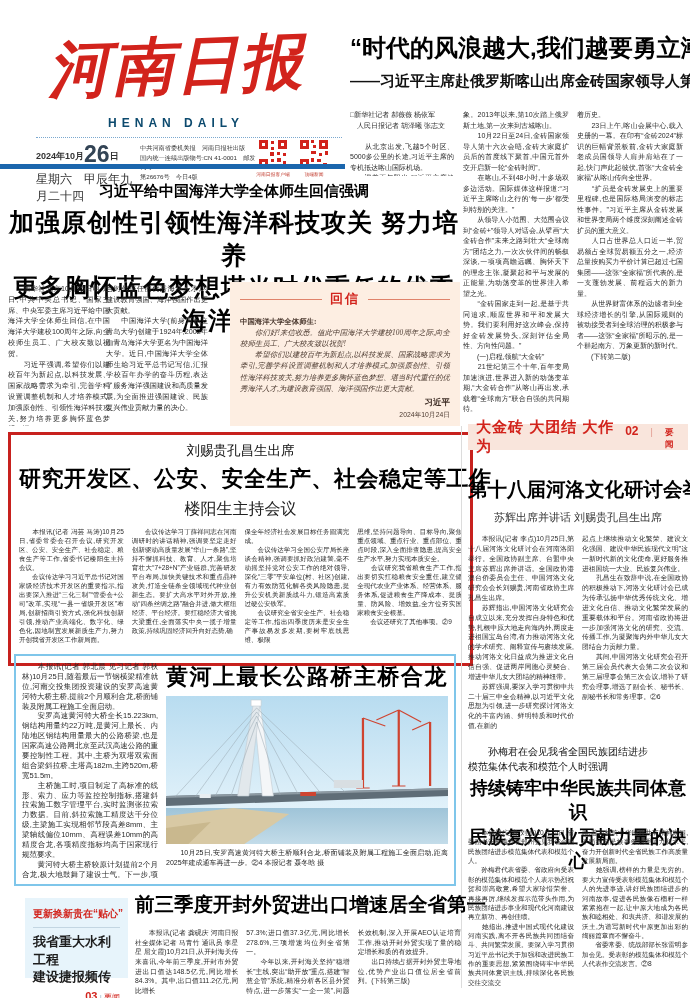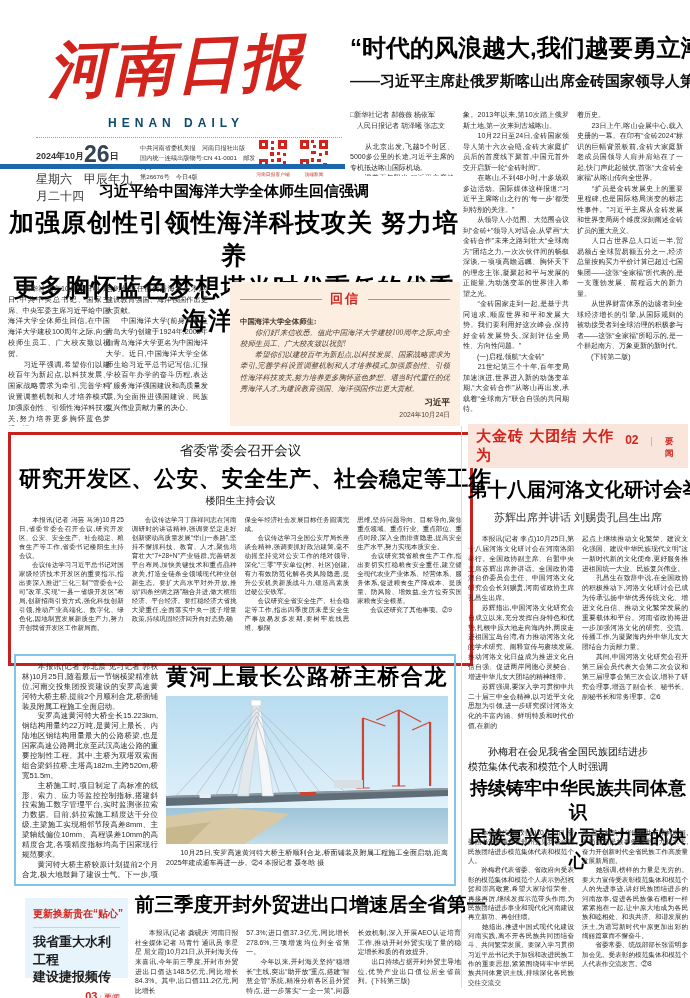--- a/index.html
+++ b/index.html
@@ -58,28 +58,28 @@
   #letter-date{text-align:right;font-size:6.8px;color:#4c3a30;margin-top:1px;}
 
   
   #redbox{left:8px;top:432px;width:443px;height:216px;border:3px solid #c7211e;
           padding:7px 8px 5px 8px;box-sizing:content-box;}
   #sc-kicker{width:100%;text-align:center;font-size:13.5px;color:#111;
              font-family:"Liberation Serif",serif;}
   #sc-h{width:100%;text-align:center;font-size:22px;font-weight:900;color:#000;
         font-family:"Liberation Serif",serif;letter-spacing:0.5px;margin-top:4px;
         white-space:nowrap;}
-  #sc-sub{width:100%;text-align:center;font-size:10px;color:#222;}
+  #sc-sub{width:100%;text-align:center;font-size:16px;color:#222;margin-top:5px;}
   #sc-cols{display:flex;gap:8px;margin-top:8px;height:118px;}
   .sc-col{flex:1;font-size:6.5px;line-height:1.38;}
 
   
   #rcol{left:468px;top:424px;width:220px;height:574px;}
   #vdivider{left:461px;top:426px;width:1px;height:562px;background:#dcdcdc;}
-  #banner{position:absolute;left:0;top:0;width:220px;height:44px;background:#f9e5dc;
+  #banner{position:absolute;left:0;top:0;width:220px;height:26px;background:#f9e5dc;
           display:flex;align-items:center;justify-content:space-between;
           padding:0 8px;box-sizing:border-box;}
   #banner-text{color:#d2231c;font-size:15px;font-weight:900;letter-spacing:1px;}
   #banner-page{color:#d2231c;font-size:12px;font-weight:900;}
   #banner-sec{color:#d2231c;font-size:8.5px;font-weight:bold;}
   #banner-right{display:flex;align-items:baseline;gap:12px;}
   .bar-sep{color:#e0978a;font-size:9px;}
   #heluo-h{position:absolute;left:0;top:52px;width:220px;text-align:center;font-size:19.5px;
            font-weight:900;color:#000;font-family:"Liberation Serif",serif;white-space:nowrap;}
   #heluo-sub{position:absolute;left:0;top:86px;width:220px;text-align:center;font-size:11px;
@@ -228,21 +228,21 @@
       </div>
       <div class="letter-text" id="letter-salute">中国海洋大学全体师生:</div>
       <div class="letter-text">　　你们好!来信收悉。值此中国海洋大学建校100周年之际,向全校师生员工、广大校友致以祝贺!</div>
       <div class="letter-text">　　希望你们以建校百年为新起点,以科技发展、国家战略需求为牵引,完善学科设置调整机制和人才培养模式,加强原创性、引领性海洋科技攻关,努力培养更多胸怀蓝色梦想、堪当时代重任的优秀海洋人才,为建设教育强国、海洋强国作出更大贡献。</div>
       <div id="letter-sign">习近平</div>
       <div id="letter-date">2024年10月24日</div>
     </div>
   </div>
 
   <div class="abs" id="redbox">
-    <div id="sc-kicker">省委常委会召开会议</div>
+    <div id="sc-kicker">刘赐贵孔昌生出席</div>
     <div id="sc-h">研究开发区、公安、安全生产、社会稳定等工作</div>
     <div id="sc-sub">楼阳生主持会议</div>
     <div id="sc-cols">
       <div class="col-text sc-col">　　本报讯(记者 冯芸 马涛)10月25日,省委常委会召开会议,研究开发区、公安、安全生产、社会稳定、粮食生产等工作,省委书记楼阳生主持会议。
 　　会议传达学习习近平总书记对国家级经济技术开发区的重要指示,指出要深入推进“三化三制”“管委会+公司”改革,实现“一县一省级开发区”布局,创新招商引资方式,强化科技创新引领,推动产业高端化、数字化、绿色化,因地制宜发展新质生产力,努力开创我省开发区工作新局面。</div>
       <div class="col-text sc-col">　　会议传达学习丁薛祥同志在河南调研时的讲话精神,强调要坚定走好创新驱动高质量发展“华山一条路”,坚持不懈抓科技、教育、人才,聚焦培育壮大“7+28+N”产业链群,完善研发平台布局,加快关键技术和重点品种攻关,打造全链条全领域现代种业创新生态。要扩大高水平对外开放,推动“四条丝绸之路”融合并进,做大枢纽经济、平台经济。要扛稳经济大省挑大梁重任,全面落实中央一揽子增量政策,持续巩固经济回升向好态势,确</div>
       <div class="col-text sc-col">保全年经济社会发展目标任务圆满完成。
 　　会议传达学习全国公安厅局长座谈会精神,强调要抓好政治建警,毫不动摇坚持党对公安工作的绝对领导,深化“三零”平安单位(村、社区)创建,有力有效防范化解各类风险隐患,提升公安机关新质战斗力,锻造高素质过硬公安铁军。
 　　会议研究全省安全生产、社会稳定等工作,指出四季度历来是安全生产事故易发多发期,要树牢底线思维、极限</div>
       <div class="col-text sc-col">思维,坚持问题导向、目标导向,聚焦重点领域、重点行业、重点部位、重点时段,深入全面排查隐患,提高安全生产水平,努力实现本质安全。

